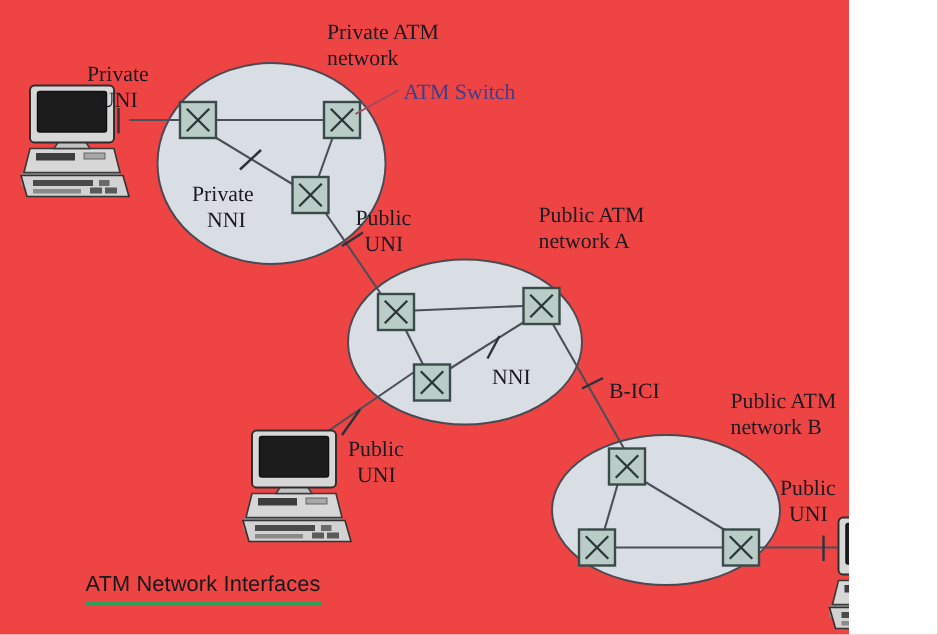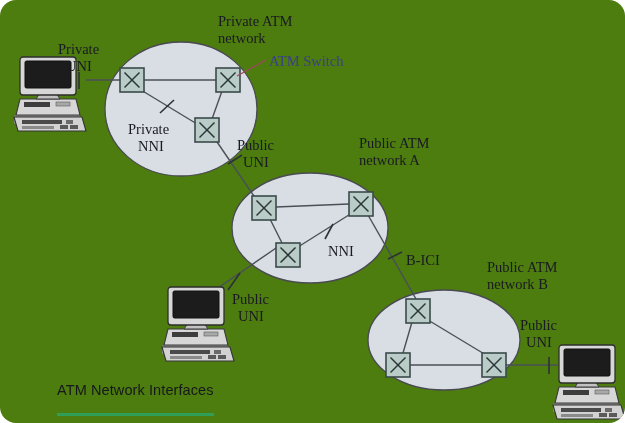--- a/index.html
+++ b/index.html
@@ -2,26 +2,25 @@
 <html><head>
 <meta charset="utf-8">
 <style>
   html, body {
     margin: 0;
     padding: 0;
     background: #ffffff;
   }
   #page {
     position: relative;
-    width: 625px;
+    width: 566px;
     height: 423px;
-    background: #4d7c0f;
+    background: #ef4444;
     overflow: hidden;
     font-family: "Liberation Serif", "DejaVu Serif", serif;
-    border-radius: 16px;
   }
   svg.diagram {
     position: absolute;
     left: 0;
     top: 0;
     width: 625px;
     height: 423px;
     display: block;
   }
   text {
@@ -43,21 +42,21 @@
     left: 57px;
     top: 381px;
   }
   .caption-text {
     font-family: "Liberation Sans", "DejaVu Sans", sans-serif;
     font-size: 14.5px;
     color: #16181c;
     letter-spacing: 0.1px;
     white-space: nowrap;
     display: inline-block;
-    padding-bottom: 14px;
+    padding-bottom: 2px;
   }
   .caption-rule {
     height: 3px;
     background: #2f9e56;
     margin-top: 1px;
   }
 </style>
 </head>
 <body>
 

